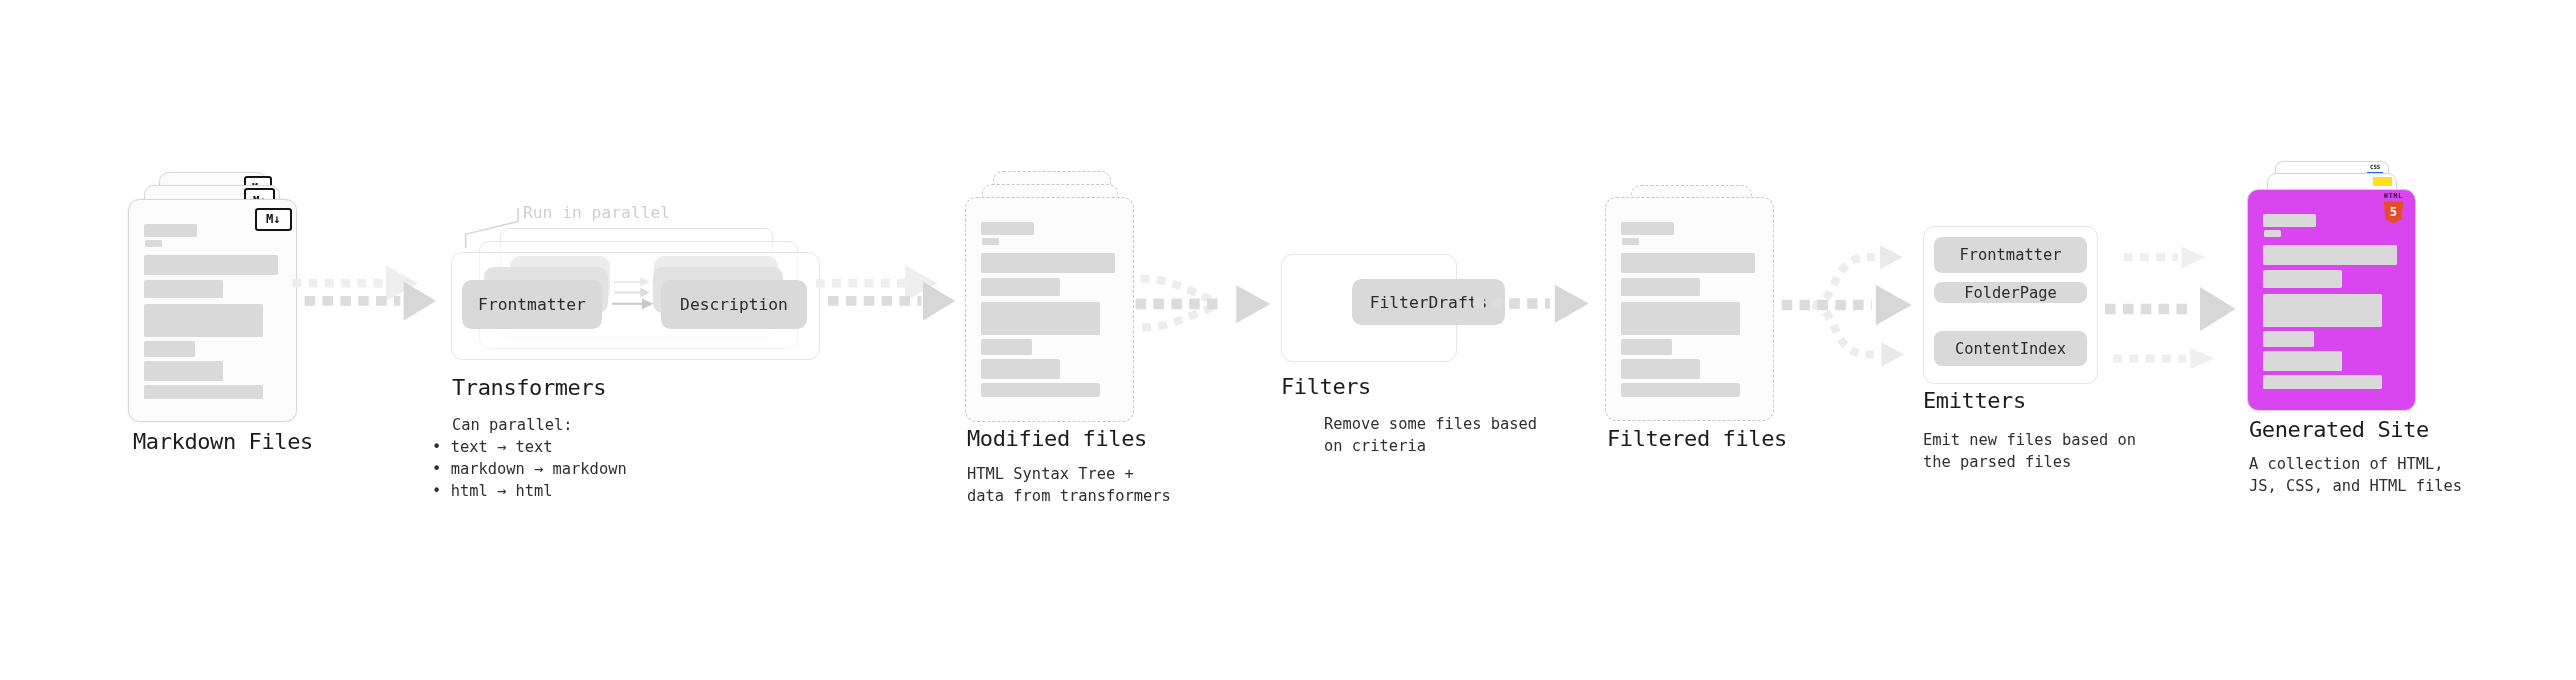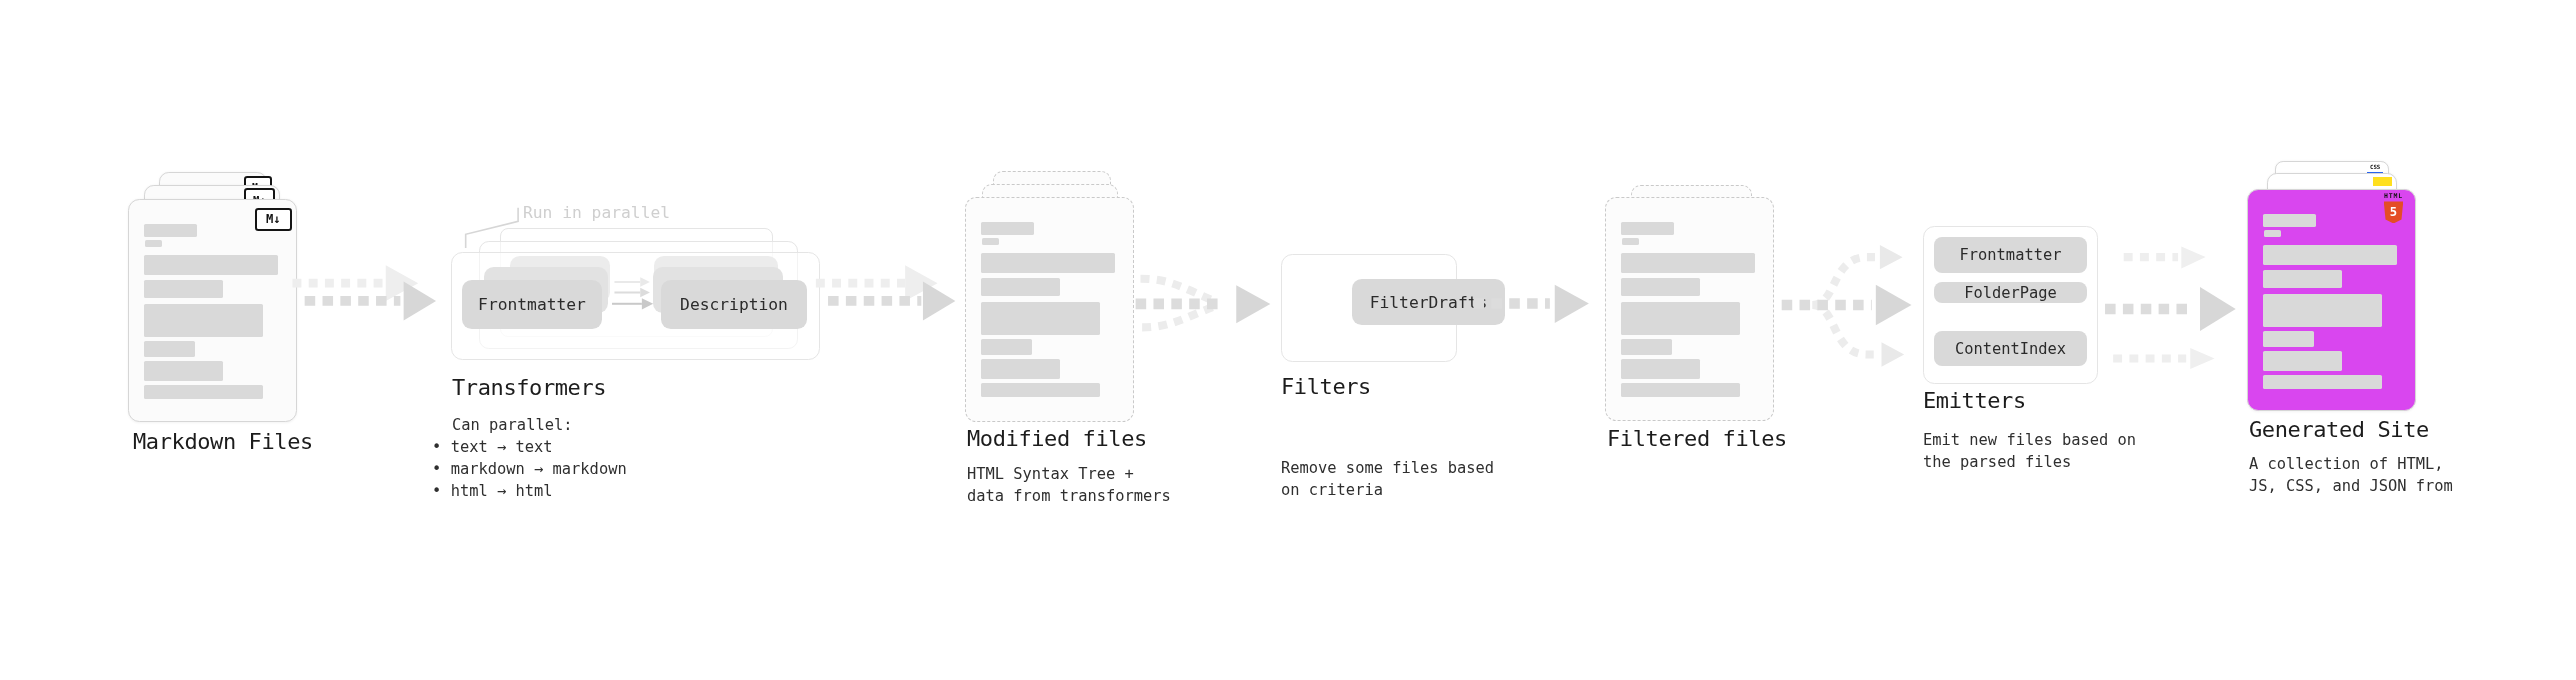--- a/index.html
+++ b/index.html
@@ -131,21 +131,21 @@
     <path d="M 8 13 C 45 13, 62 25, 100 41" stroke="#ececec" stroke-width="10" stroke-dasharray="11 9" fill="none"></path>
     <path d="M 10 73 C 45 73, 62 61, 100 47" stroke="#ececec" stroke-width="10" stroke-dasharray="11 9" fill="none"></path>
     <line x1="2" y1="44" x2="112" y2="44" stroke="#dcdcdc" stroke-width="13" stroke-dasharray="13 9"></line>
     <polygon points="126,21 168,44 126,68" fill="#d7d7d7"></polygon>
   </svg>
 
   <div class="grp">
     <div class="group-box" style="left:1281px;top:254px;width:174px;height:106px;background:#ffffff;"></div>
     <div class="btn" style="left:1352px;top:279px;width:153px;height:46px;">FilterDrafts</div>
     <div class="stage-title" style="left:1281px;top:374px;">Filters</div>
-    <div class="stage-sub" style="left:1281px;top:413px;margin-top:44px;">
+    <div class="stage-sub" style="left:1324px;top:413px;">
       <div>Remove some files based</div>
       <div>on criteria</div>
     </div>
   </div>
 
   <svg style="left:1467px;top:275px;" width="130" height="57" viewBox="0 0 160 70">
     <line x1="8" y1="35" x2="102" y2="35" stroke="#dcdcdc" stroke-width="13" stroke-dasharray="13 9"></line>
     <polygon points="108,12 150,35 108,59" fill="#d7d7d7"></polygon>
   </svg>
 
@@ -211,18 +211,18 @@
         <div class="bar" style="left: 14.6px; top: 55px; width: 134px; height: 19.5px;"></div>
         <div class="bar" style="left: 14.6px; top: 80px; width: 79px; height: 18px;"></div>
         <div class="bar" style="left: 14.6px; top: 104px; width: 119px; height: 32.5px;"></div>
         <div class="bar" style="left: 14.6px; top: 141px; width: 51px; height: 16.3px;"></div>
         <div class="bar" style="left: 14.6px; top: 161px; width: 79px; height: 19.5px;"></div>
         <div class="bar" style="left: 14.6px; top: 185px; width: 119px; height: 14px;"></div>
       </div>
     <div class="stage-title" style="left:2249px;top:417px;">Generated Site</div>
     <div class="stage-sub" style="left:2249px;top:453px;">
       <div>A collection of HTML,</div>
-      <div>JS, CSS, and JSON from</div>
+      <div>JS, CSS, and HTML files</div>
     </div>
   </div>
 
 </div>
 
 
 </body></html>

